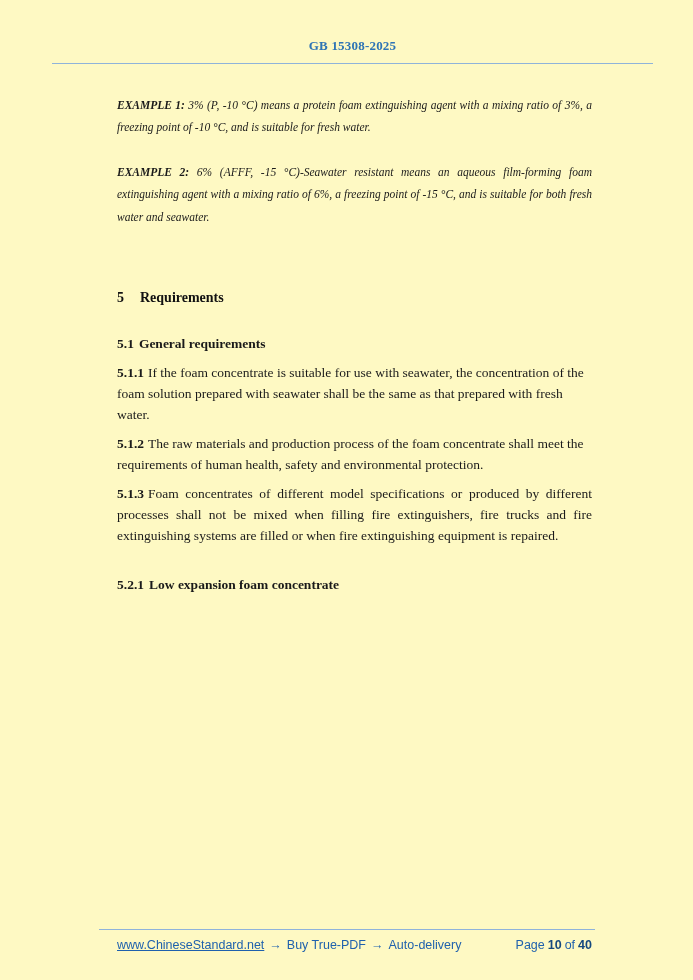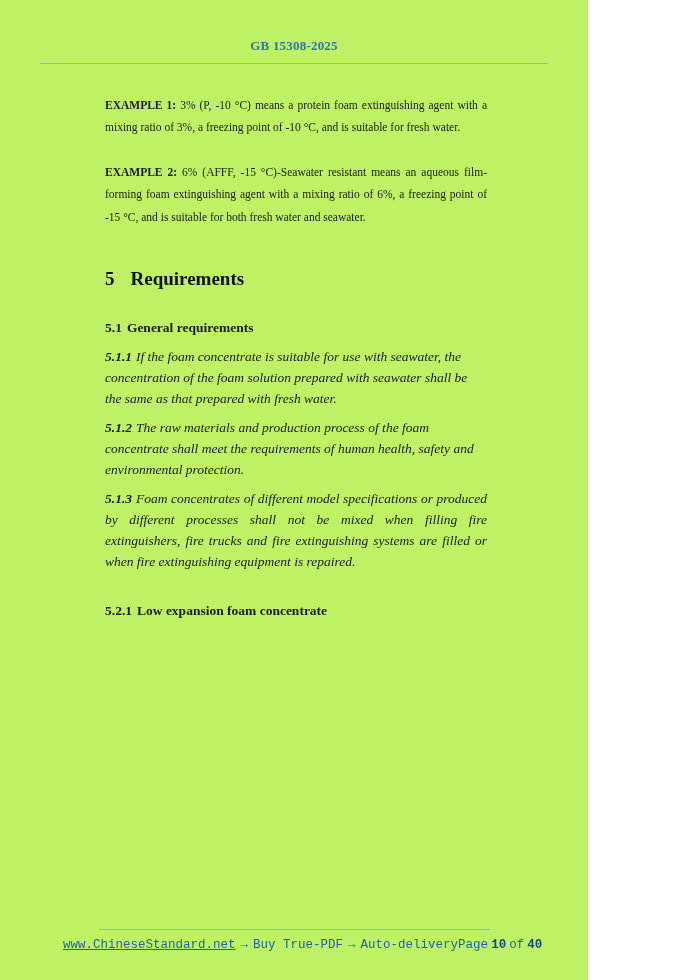--- a/index.html
+++ b/index.html
@@ -2,27 +2,28 @@
 <html><head>
 <meta charset="utf-8">
 <style>
   html, body {
     margin: 0;
     padding: 0;
     background: #ffffff;
   }
   .page {
     position: relative;
-    width: 588px;
+    width: 693px;
     height: 980px;
-    background: #bef264;
+    background: #fef9c3;
     font-family: "Liberation Serif", serif;
     color: #1a1a1a;
     overflow: hidden;
     box-sizing: border-box;
+    padding-left: 12px;
   }
   
   .doc-header {
     padding-top: 38px;
   }
   .doc-title {
     text-align: center;
     font-weight: bold;
     font-size: 13px;
     color: #2e74b5;
@@ -36,62 +37,62 @@
   
   .content {
     margin: 0 101px 0 105px;
   }
   p { margin: 0; }
   .example {
     font-size: 11.5px;
     line-height: 1.95;
     text-align: justify;
     margin-top: 22px;
+    font-style: italic;
   }
   .example:first-child { margin-top: 30px; }
   .example .lbl { font-weight: bold; }
   .chapter-heading {
-    margin-top: 40px;
-    font-size: 19px;
+    margin-top: 62px;
+    font-size: 14px;
     font-weight: bold;
     color: #111;
   }
   .chapter-heading .num { margin-right: 16px; }
   .sub-heading {
     margin-top: 30px;
     font-size: 13.5px;
     font-weight: bold;
   }
   .sub-heading .num { margin-right: 5px; margin-top: 24px; }
   .body-para {
     margin-top: 8px;
     font-size: 13.5px;
     line-height: 1.55;
-    font-style: italic;
   }
   .body-para .num { font-weight: bold; margin-right: 4px; }
   .just { text-align: justify; }
   
   .doc-footer {
     position: absolute;
     left: 0;
     right: 0;
     bottom: 28px;
   }
   .footer-rule {
     height: 0;
     border-top: 1px solid #8fb3da;
     margin: 0 98px 0 99px;
   }
   .footer-row {
-    margin: 8px 98px 0 63px;
+    margin: 8px 98px 0 117px;
     display: flex;
     justify-content: space-between;
     align-items: baseline;
-    font-family: Liberation Mono, monospace;
+    font-family: Liberation Sans, sans-serif;
     font-size: 12.5px;
     color: #1f61ad;
   }
   .footer-left { white-space: nowrap; }
   .footer-link {
     text-decoration: underline;
     color: #1f61ad;
     cursor: pointer;
   }
   .footer-arrow { margin: 0 5px; }

